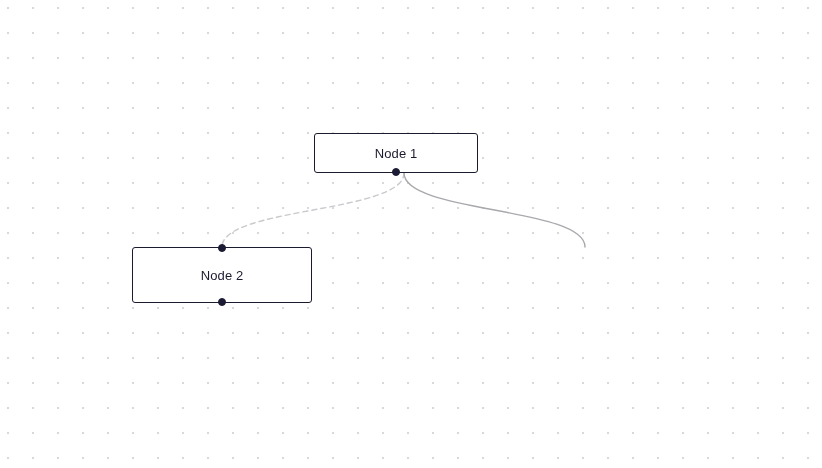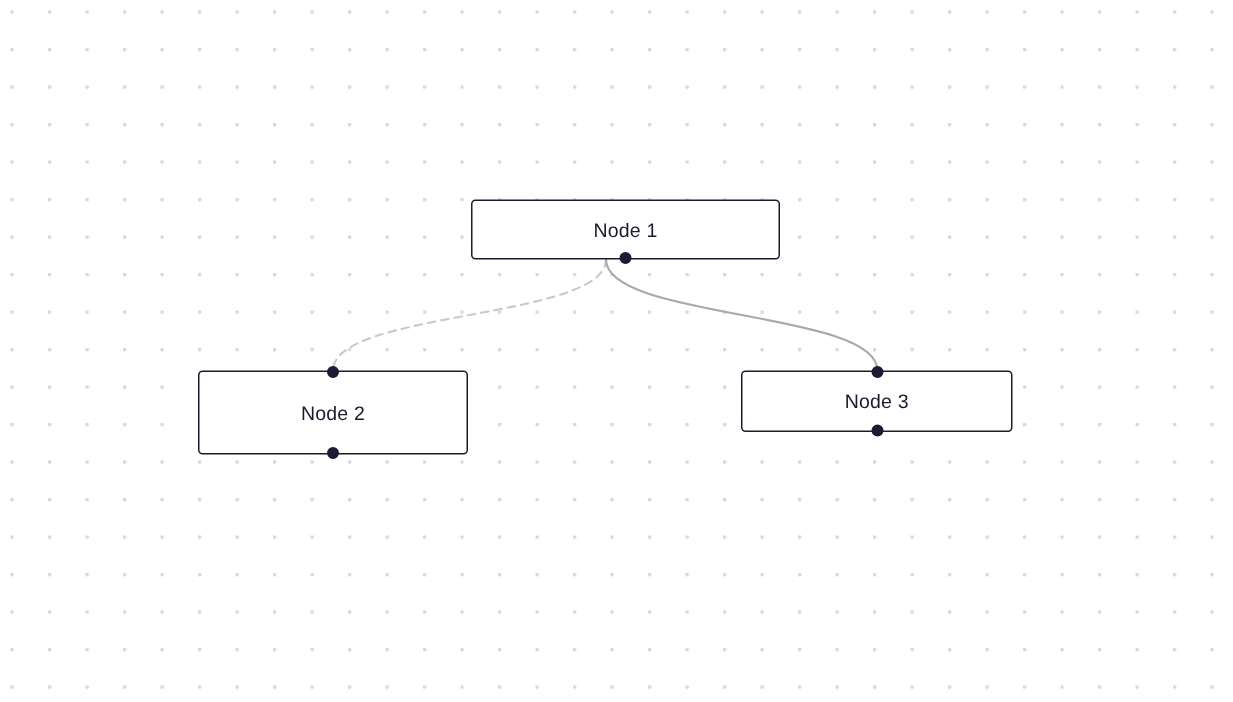--- a/index.html
+++ b/index.html
@@ -90,30 +90,25 @@
 
 <div id="flow-canvas" style="background: rgb(255, 255, 255);">
 
   <div id="grid-background" style="background-size: 25px 25px; background-image: radial-gradient(circle at 1px 1px, rgb(216, 216, 221) 1px, rgba(0, 0, 0, 0) 1.6px);"></div>
 
   <svg id="edges-layer" viewBox="0 0 822 468" width="822" height="468" xmlns="http://www.w3.org/2000/svg">
     <path class="edge-path" d="M 404 173 C 404 213, 222 207, 222 247" stroke="#c9c9ce" stroke-width="1.4" stroke-dasharray="5 4"></path>
     <path class="edge-path" d="M 404 173 C 404 213, 585 207, 585 247" stroke="#a8a8ad" stroke-width="1.4"></path>
   </svg>
 
-  <div class="flow-node" style="left: 314px; top: 133px; width: 206px; height: 40px; border-color: rgb(27, 27, 47); background: rgb(255, 255, 255);">
+  <div class="flow-node" style="left: 314px; top: 133px; width: 164px; height: 40px; border-color: rgb(27, 27, 47); background: rgb(255, 255, 255);">
     <span class="node-label" style="color: rgb(27, 27, 47);">Node 1</span>
     <span class="handle handle-bottom" style="background: rgb(27, 27, 51); border-color: rgb(27, 27, 51); width: 8px; height: 8px;"></span>
   </div>
 
   <div class="flow-node" style="left: 132px; top: 247px; width: 180px; height: 56px; border-color: rgb(27, 27, 47); background: rgb(255, 255, 255);">
     <span class="node-label" style="color: rgb(27, 27, 47);">Node 2</span>
     <span class="handle handle-top" style="background: rgb(27, 27, 51); border-color: rgb(27, 27, 51); width: 8px; height: 8px;"></span>
     <span class="handle handle-bottom" style="background: rgb(27, 27, 51); border-color: rgb(27, 27, 51); width: 8px; height: 8px;"></span>
   </div>
 
-  <div class="flow-node" style="left: 494px; top: 247px; width: 181px; height: 41px; border-color: rgb(27, 27, 47); background: rgb(255, 255, 255);">
-    <span class="node-label" style="color: rgb(27, 27, 47);">Node 3</span>
-    <span class="handle handle-top" style="background: rgb(27, 27, 51); border-color: rgb(27, 27, 51); width: 8px; height: 8px;"></span>
-    <span class="handle handle-bottom" style="background: rgb(27, 27, 51); border-color: rgb(27, 27, 51); width: 8px; height: 8px;"></span>
-  </div>
 
 </div>
 
 </body></html>

